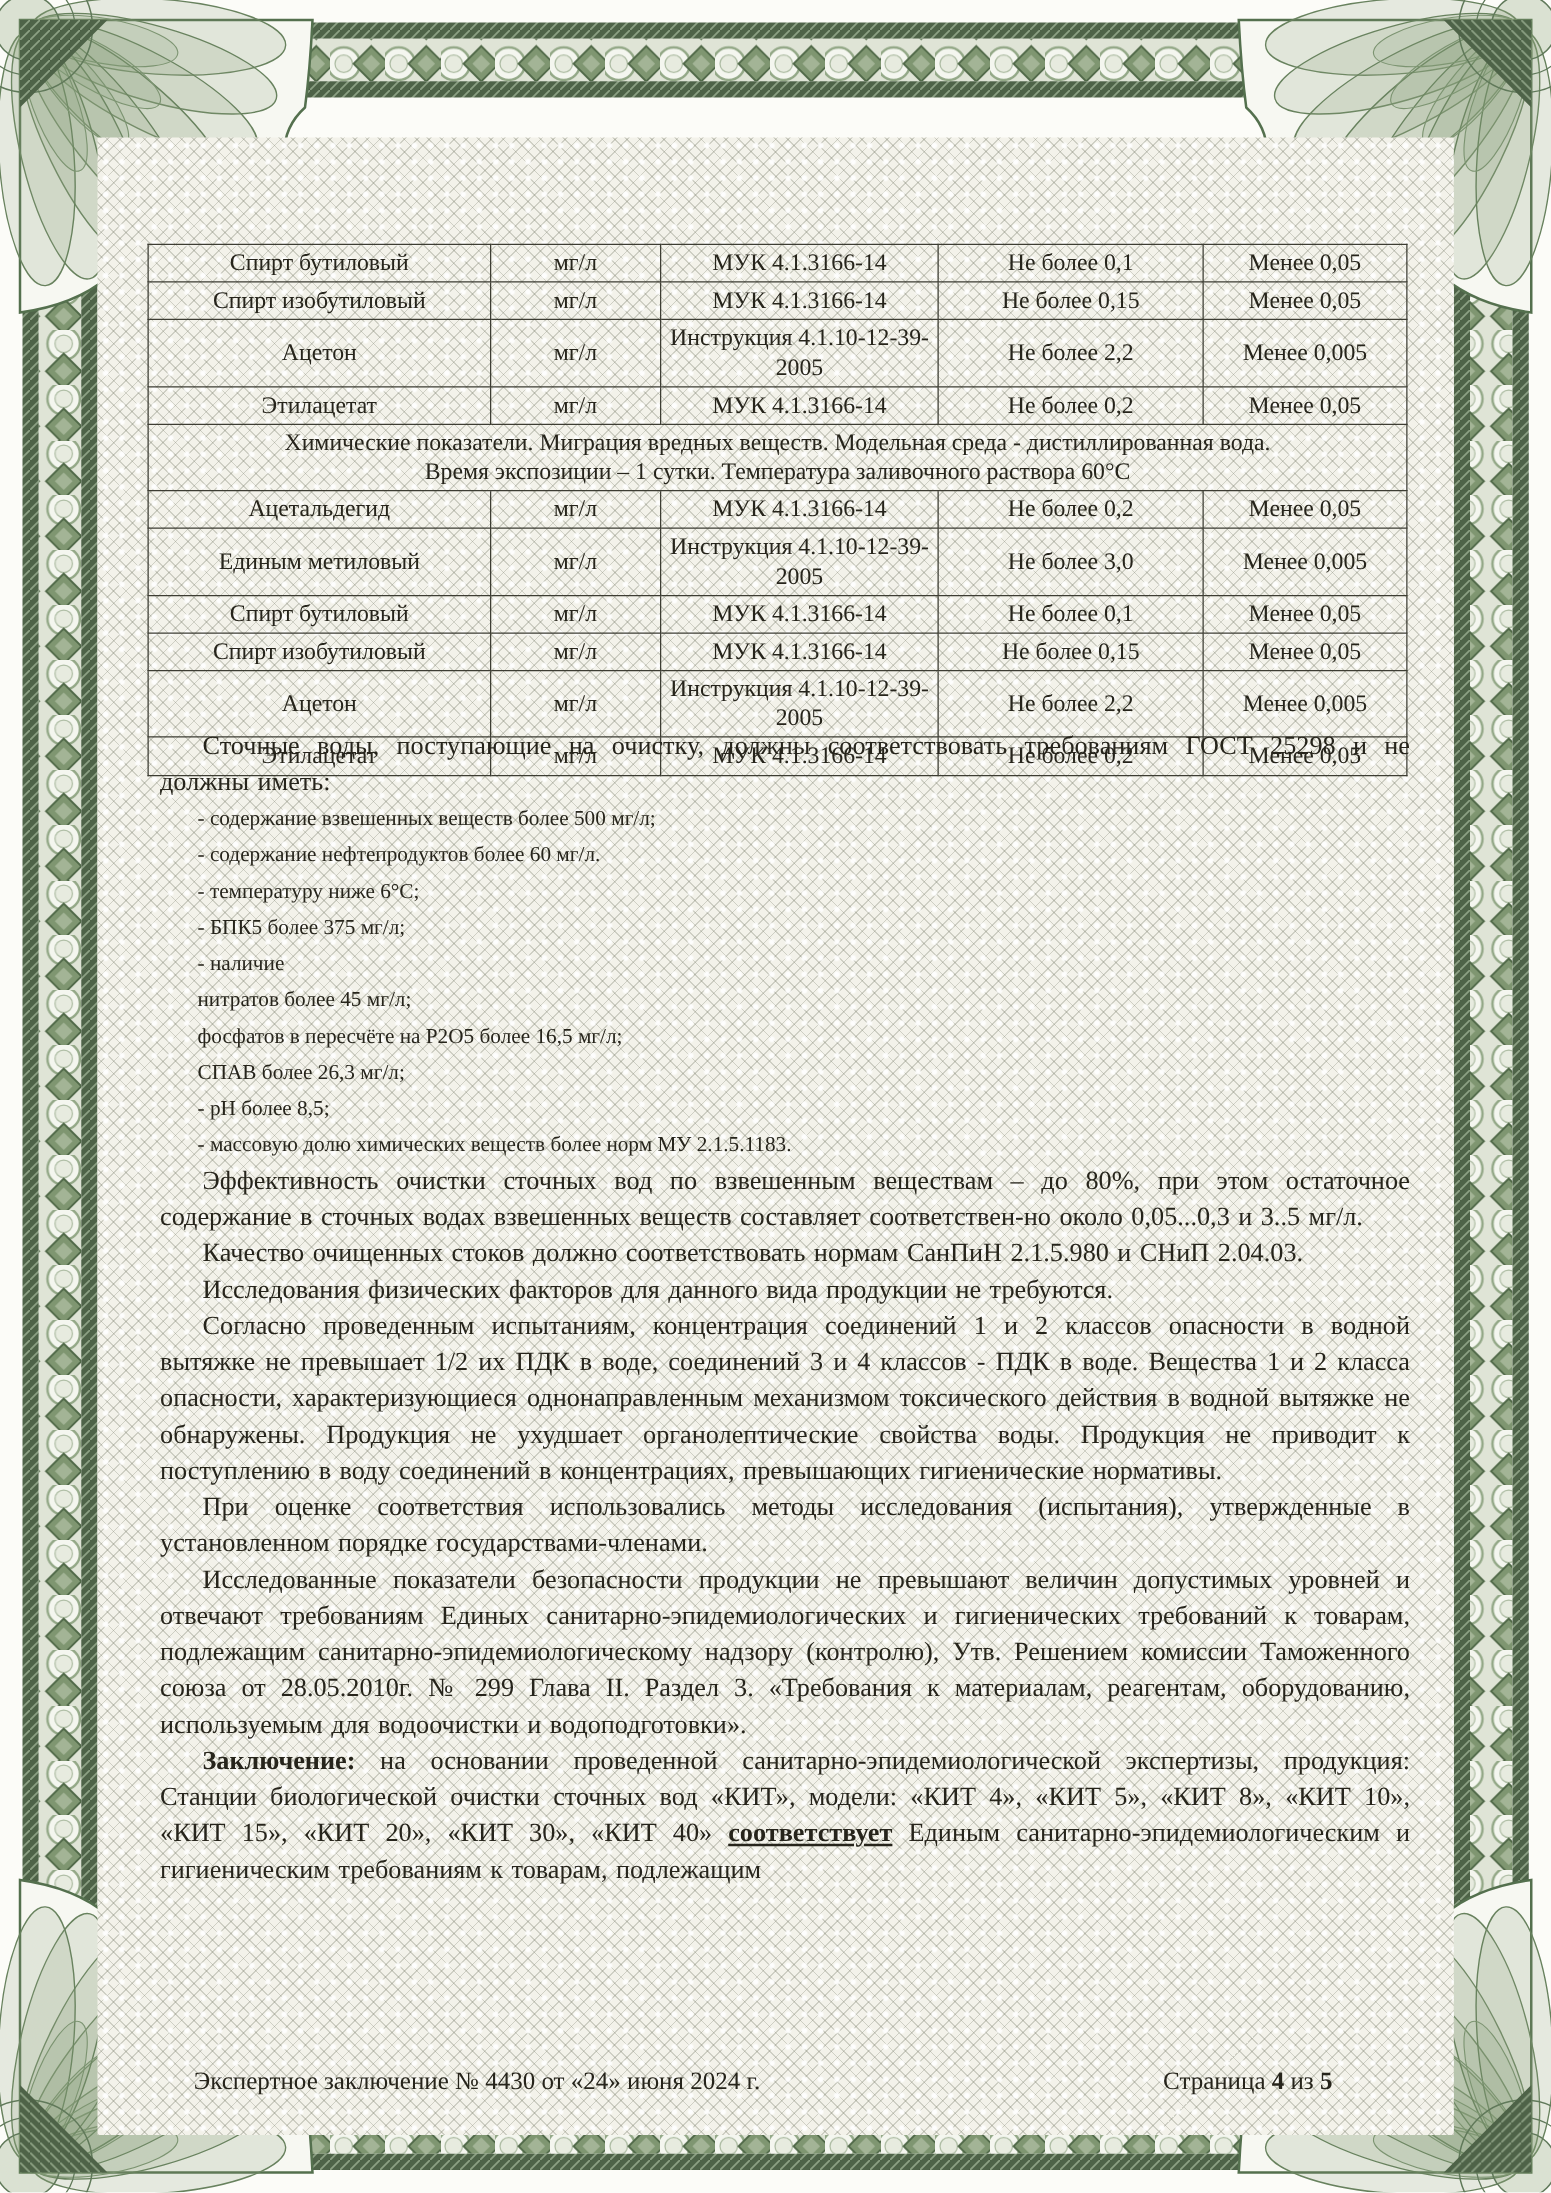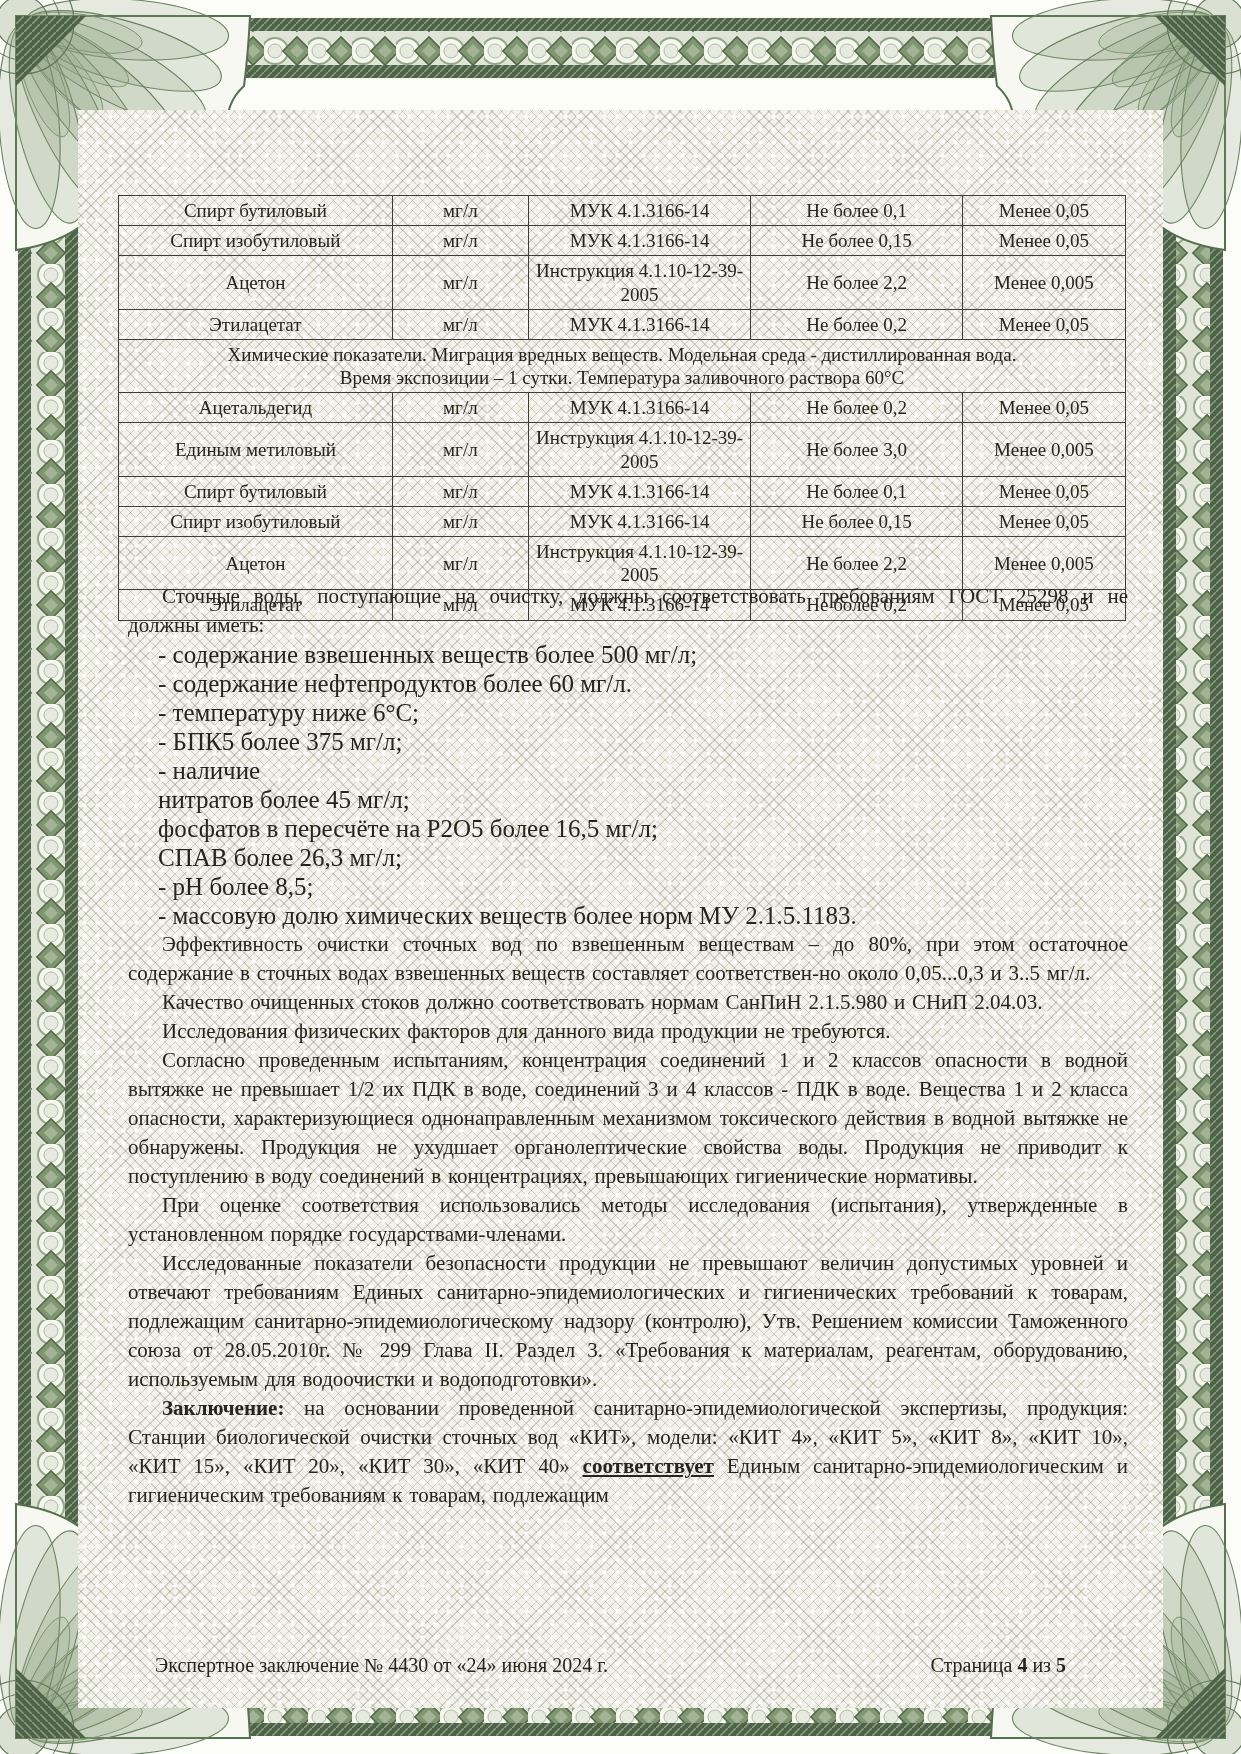--- a/index.html
+++ b/index.html
@@ -24,21 +24,21 @@
   table.spec{border-collapse:collapse;width:100%;table-layout:fixed;}
   table.spec td{
     border:1.7px solid #3d3d33;font-size:19px;line-height:1.22;
     padding:3px 5px;text-align:center;vertical-align:middle;
   }
   td.note-cell{padding:4px 8px;font-size:19px;line-height:1.35;font-family:Liberation Serif, serif;}
   .note-cell .nl{text-align:center;}
   
   .body-text{position:absolute;left:50px;top:472px;width:1000px;}
   .body-text p{margin:0;font-size:21px;line-height:29px;text-align:justify;text-indent:34px;word-spacing:1.5px;}
-  .req-line{font-size:25px;line-height:29px;padding-left:30px;text-align:left;}
+  .req-line{font-size:17px;line-height:29px;padding-left:30px;text-align:left;}
   .concl b{font-weight:bold;}
   .concl .emph{font-weight:bold;text-decoration:underline;}
   
   .footer{
     position:absolute;left:0;top:1544px;width:100%;box-sizing:border-box;
     display:flex;justify-content:space-between;align-items:baseline;
     padding:0 97px 0 77px;font-size:20px;
   }
   .footer .pg b{font-weight:bold;}
 </style>

